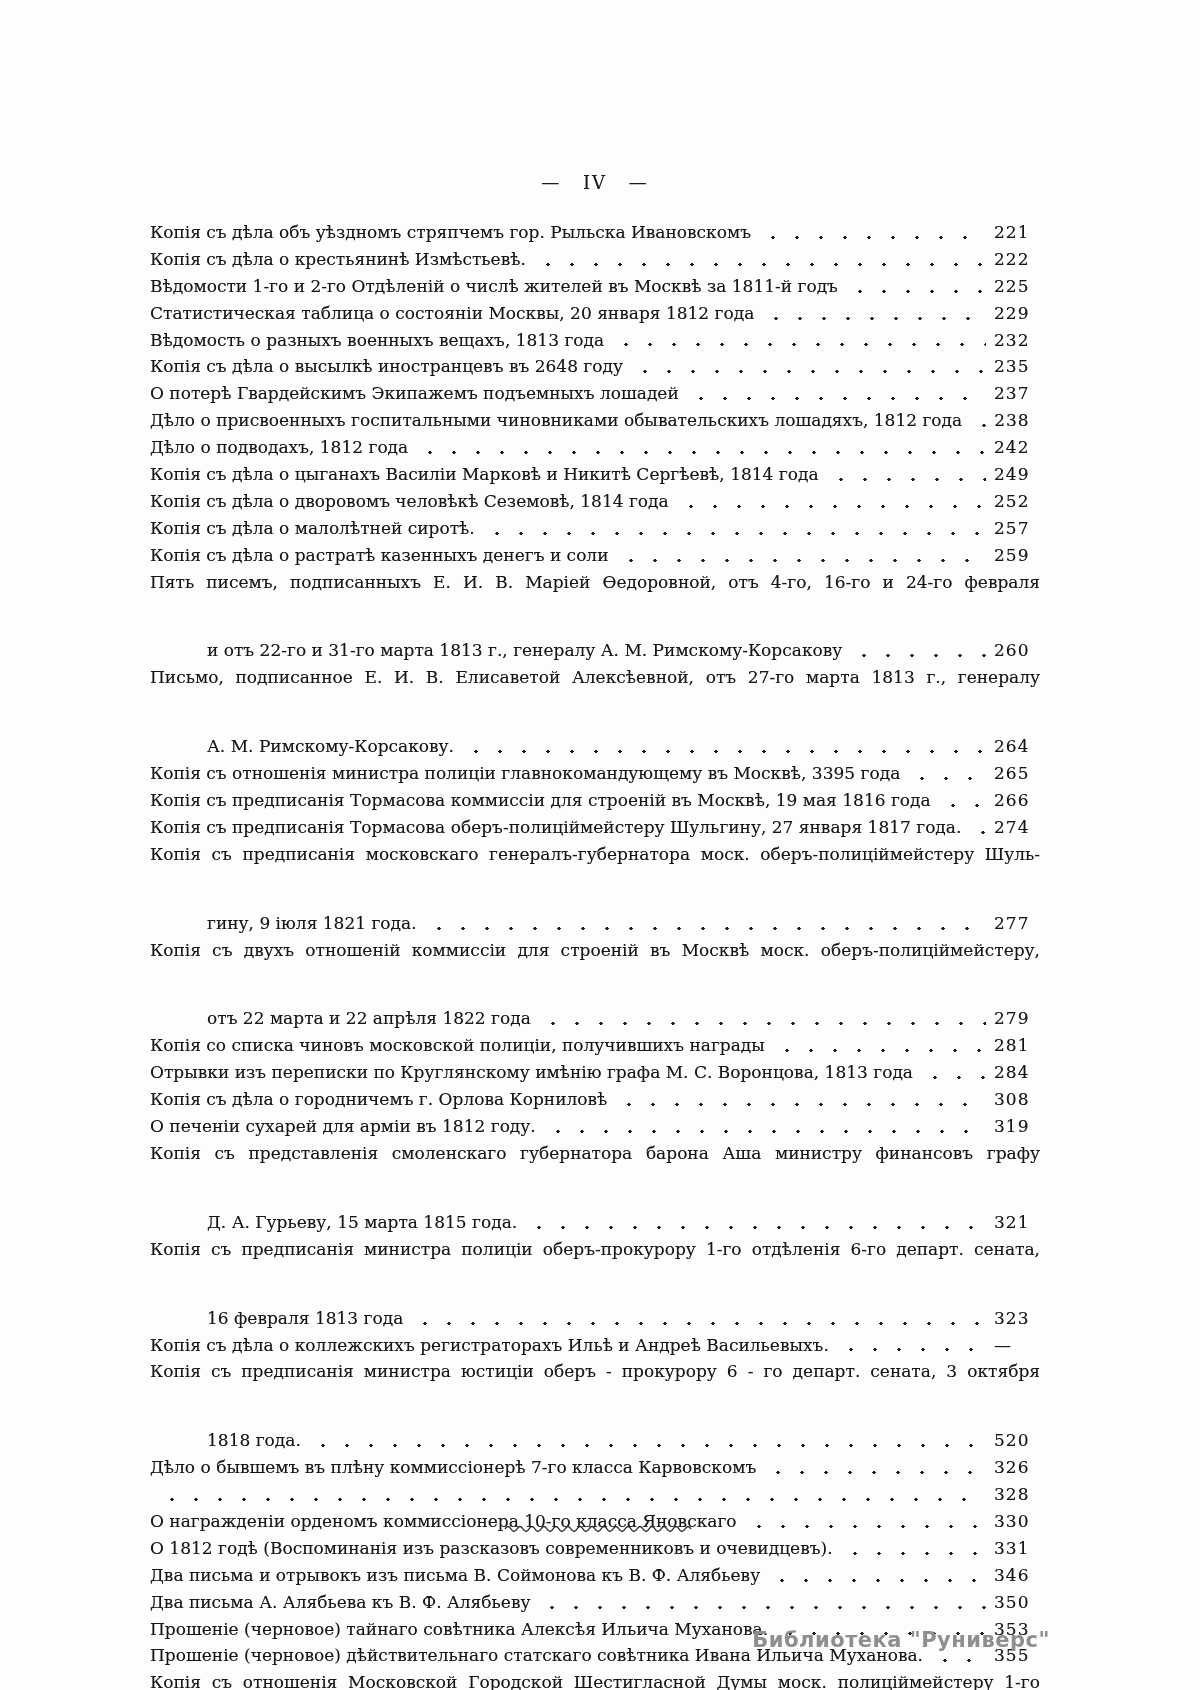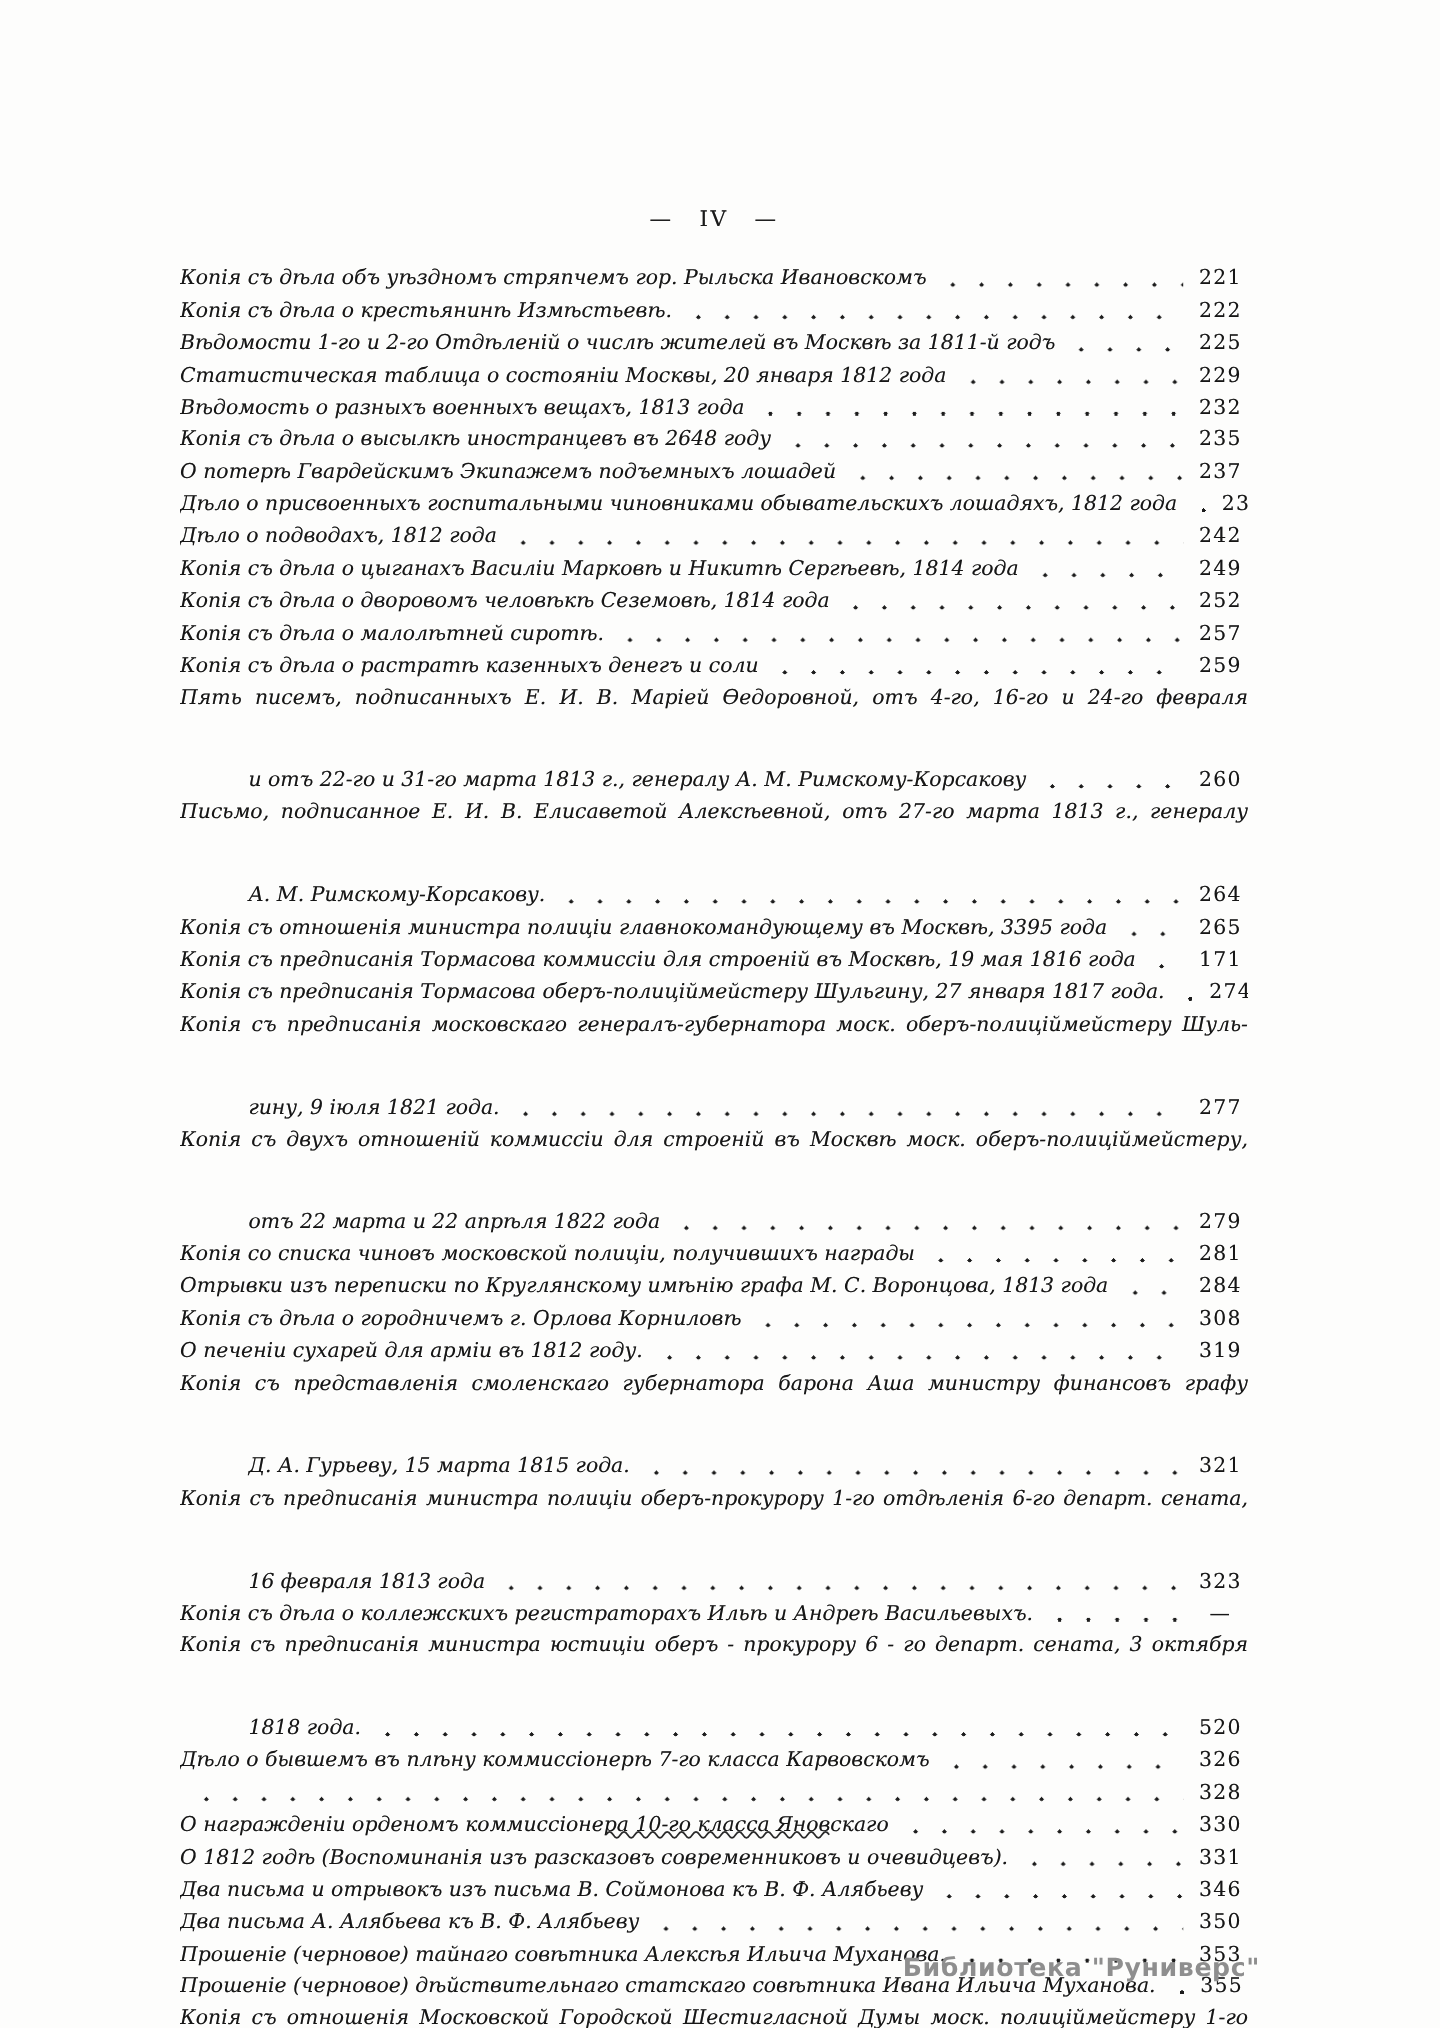--- a/index.html
+++ b/index.html
@@ -32,40 +32,40 @@
     line-height: 26.9px;
     text-shadow: 0 0 0.4px rgba(0,0,0,0.4);
   }
   .line {
     display: flex;
     align-items: baseline;
     height: 26.9px;
     overflow: hidden;
   }
   .line.cont { padding-left: 57px; margin-top: 42px; }
-  .txt { white-space: nowrap; font-style: italic; }
+  .txt { white-space: nowrap; }
   
   .txt.fill {
     flex: 1 1 auto;
     white-space: normal;
     text-align: justify;
   }
   .txt.fill::after { content: ""; display: inline-block; width: 100%; height: 0; }
   .leader {
     flex: 1 1 auto;
     align-self: stretch;
     min-width: 14px;
     margin: 0 8px 0 10px;
     background-image: radial-gradient(circle 1.7px at 12px 68%, #1c1c1c 97%, transparent);
     background-size: 24px 100%;
     background-repeat: repeat-x;
   }
   .pg {
     min-width: 46px;
-    text-align: center;
+    text-align: left;
     letter-spacing: 1px;
     white-space: nowrap;
   }
   .squiggle {
     position: absolute;
     left: 503px; top: 1522px;
     width: 196px; height: 12px;
   }
   .watermark {
     position: absolute;
@@ -200,21 +200,21 @@
         <div class="line">
           <span class="txt">Копія съ отношенія министра полиціи главнокомандующему въ Москвѣ, 3395 года</span>
           <span class="leader"></span>
           <span class="pg">265</span>
         </div>
       </div>
       <div class="entry">
         <div class="line">
           <span class="txt">Копія съ предписанія Тормасова коммиссіи для строеній въ Москвѣ, 19 мая 1816 года</span>
           <span class="leader"></span>
-          <span class="pg">171</span>
+          <span class="pg">266</span>
         </div>
       </div>
       <div class="entry">
         <div class="line">
           <span class="txt">Копія съ предписанія Тормасова оберъ-полиціймейстеру Шульгину, 27 января 1817 года.</span>
           <span class="leader"></span>
           <span class="pg">274</span>
         </div>
       </div>
       <div class="entry">

